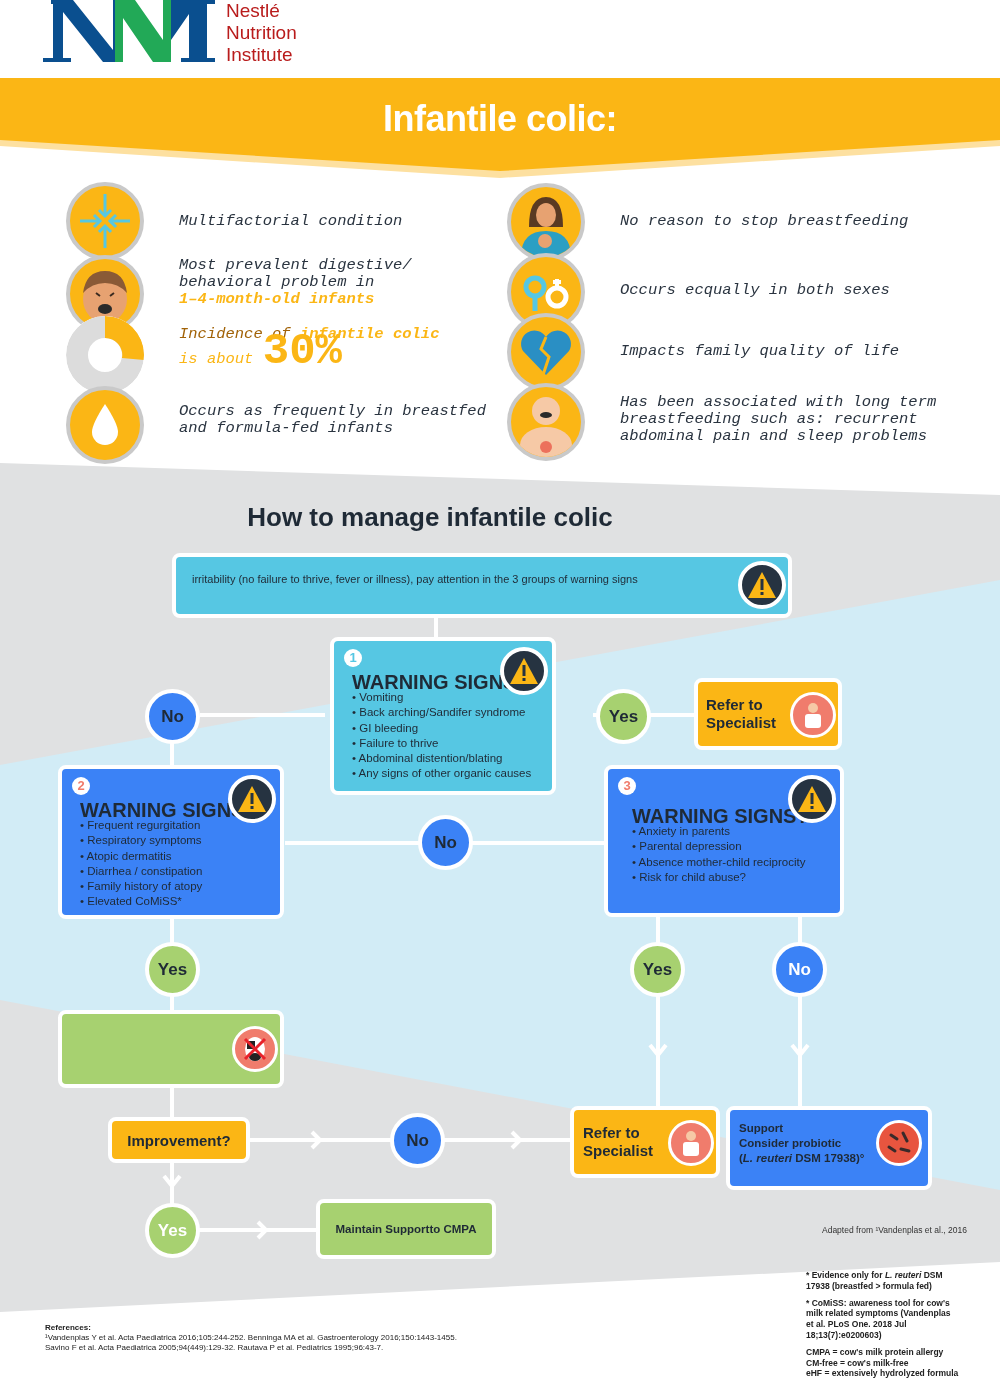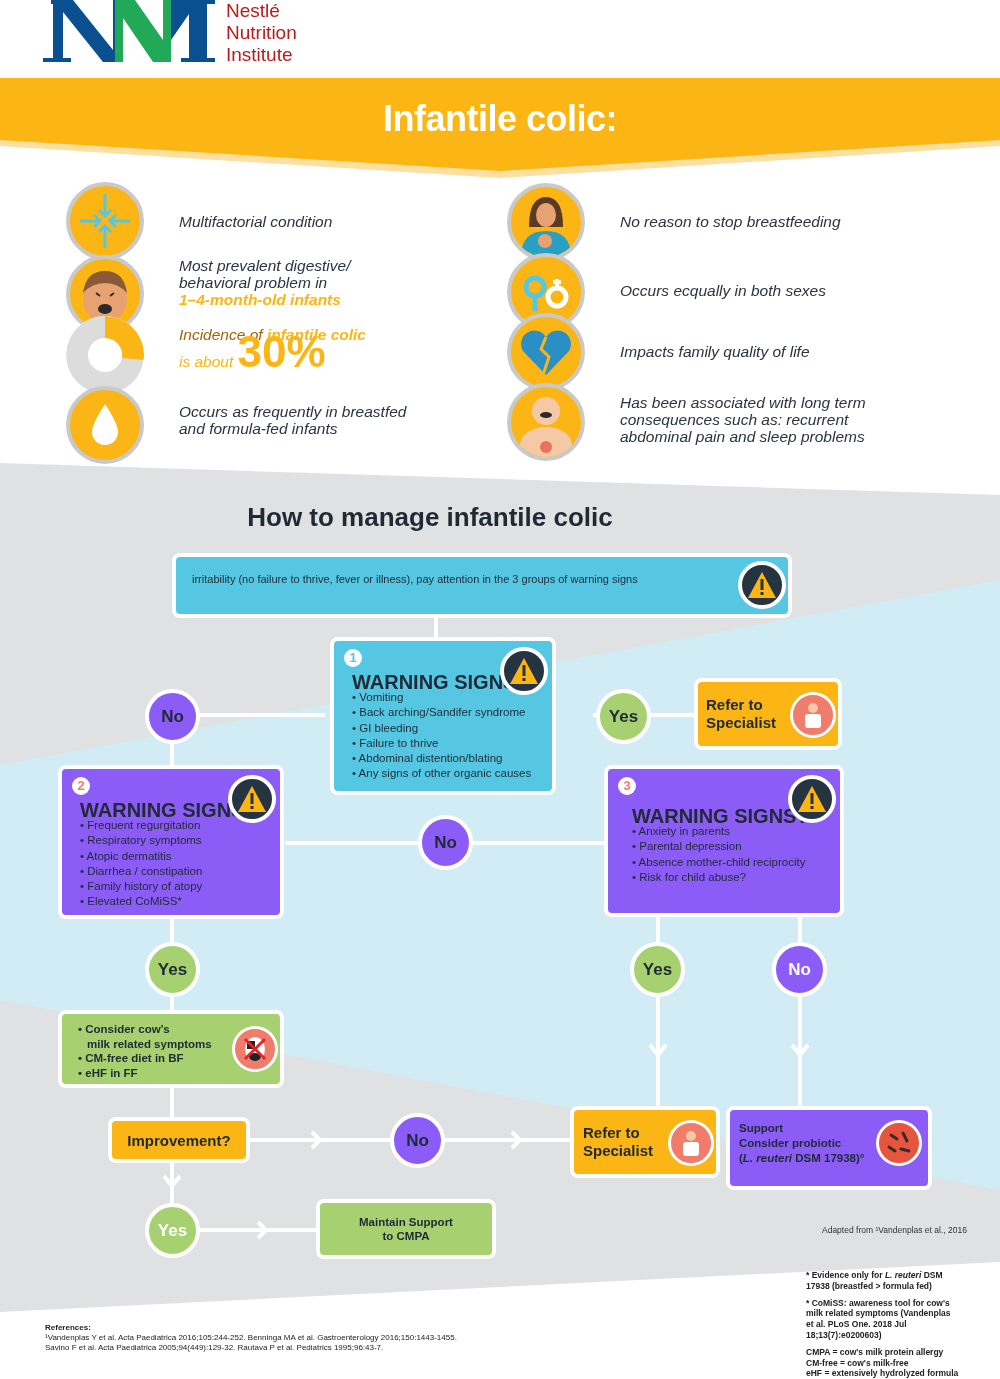--- a/index.html
+++ b/index.html
@@ -10,31 +10,31 @@
   
   .logo { left: 28px; top: 0; width: 260px; height: 72px; }
   .logo-mark { position: absolute; left: 15px; top: 0; width: 172px; height: 62px; }
   .logo-text { position: absolute; left: 198px; top: 0; font-size: 19px; line-height: 22px; color: #b91c1c; }
 
   .banner { left: 0; top: 78px; width: 1000px; height: 100px; }
   .banner-title { position: absolute; left: 0; top: 20px; width: 1000px; text-align: center; color: #fff; font-weight: bold; font-size: 36px; letter-spacing: -0.5px; }
 
   
   .fact-icon { position: absolute; width: 78px; height: 78px; border-radius: 50%; background: #fbb615; border: 4px solid #c9c9c9; overflow: hidden; }
-  .fact-text { position: absolute; font-style: italic; font-size: 15.5px; line-height: 17px; color: #2a3440; }
+  .fact-text { position: absolute; font-style: italic; font-size: 15.5px; line-height: 17px; color: #2a3440; font-family: Liberation Mono, monospace; }
   .hl { color: #fbb615; font-weight: bold; }
   .big30 { color: #fbb615; font-weight: bold; font-size: 44px; font-style: normal; }
 
   
   .bg-svg { position: absolute; left: 0; top: 0; }
   .section-title { left: 0; top: 502px; width: 860px; text-align: center; font-weight: bold; font-size: 26px; color: #1f2a36; }
 
   .box { position: absolute; border: 4px solid #fff; border-radius: 8px; }
   .blue { background: #56c7e3; }
-  .coral { background: #8b5cf6; }
+  .coral { background: #3b82f6; }
   .yellow { background: #fbb615; }
   .green { background: #a7d170; }
 
   .circle { position: absolute; border-radius: 50%; border: 4px solid #fff; display: flex; align-items: center; justify-content: center; font-weight: bold; font-size: 17px; color: #1f2a36; }
 
   .warn-icon { position: absolute; width: 48px; height: 48px; border-radius: 50%; background: #263341; border: 4px solid #fff; display: flex; align-items: center; justify-content: center; }
 
   .num { position: absolute; width: 18px; height: 18px; border-radius: 50%; background: #fff; font-weight: bold; font-size: 13px; text-align: center; line-height: 18px; }
   .ws-title { position: absolute; font-weight: bold; font-size: 20px; color: #1f2a36; }
   .ws-list { position: absolute; list-style: none; font-size: 11.5px; line-height: 15.3px; color: #1f2a36; }
@@ -151,21 +151,21 @@
 <div class="fact-icon" style="left:507px;top:383px">
   <svg width="70" height="70" viewBox="0 0 70 70">
     <ellipse cx="35" cy="58" rx="26" ry="18" fill="#f6c9a6"></ellipse>
     <circle cx="35" cy="24" r="14" fill="#f6c9a6"></circle>
     <ellipse cx="35" cy="28" rx="6" ry="3" fill="#2a2a2a"></ellipse>
     <circle cx="35" cy="60" r="6" fill="#e84c3d" opacity="0.7"></circle>
   </svg>
 </div>
 <div class="fact-text" style="left:620px;top:394px">
   <div>Has been associated with long term</div>
-  <div>consequences such as: recurrent</div>
+  <div>breastfeeding such as: recurrent</div>
   <div>abdominal pain and sleep problems</div>
 </div>
 
 <svg class="bg-svg" width="1000" height="1379" style="top:0;z-index:0">
   <polygon points="0,463 1000,495 1000,1262 0,1312" fill="#e0e1e2"></polygon>
   <polygon points="0,765 1000,580 1000,1190 0,1000" fill="#d2ecf6"></polygon>
 
   <g stroke="#fff" stroke-width="4" fill="none">
     <line x1="436" y1="618" x2="436" y2="640"></line>
     <line x1="200" y1="715" x2="325" y2="715"></line>
@@ -283,26 +283,20 @@
     <li>Absence mother-child reciprocity</li>
     <li>Risk for child abuse?</li>
   </ul>
 </div>
 
 <div class="circle green" style="left:145px;top:942px;width:55px;height:55px;z-index:2">Yes</div>
 <div class="circle green" style="left:630px;top:942px;width:55px;height:55px;z-index:2">Yes</div>
 <div class="circle coral" style="left:772px;top:942px;width:55px;height:55px;z-index:2;color:#fff">No</div>
 
 <div class="box green" style="left:58px;top:1010px;width:226px;height:78px;z-index:1">
-  <div class="abs" style="left:16px;top:8px;font-weight:bold;font-size:11.5px;line-height:14.5px">
-    <div>• <span>Consider cow's</span></div>
-    <div style="padding-left:9px">milk related symptoms</div>
-    <div>• <span>CM-free diet in BF</span></div>
-    <div>• <span>eHF in FF</span></div>
-  </div>
   <div class="doc-icon" style="left:170px;top:12px">
     <svg width="40" height="40" viewBox="0 0 40 40">
         <ellipse cx="20" cy="20" rx="10" ry="12" fill="#fff"></ellipse>
         <rect x="12" y="12" width="8" height="8" fill="#222"></rect>
         <ellipse cx="20" cy="28" rx="6" ry="4" fill="#222"></ellipse>
         <line x1="10" y1="10" x2="30" y2="30" stroke="#e8222b" stroke-width="3"></line>
         <line x1="30" y1="10" x2="10" y2="30" stroke="#e8222b" stroke-width="3"></line>
       </svg>
   </div>
 </div>
@@ -337,21 +331,21 @@
           <line x1="24" y1="10" x2="28" y2="18"></line>
           <line x1="10" y1="24" x2="16" y2="28"></line>
           <line x1="22" y1="26" x2="30" y2="28"></line>
         </g>
       </svg>
   </div>
 </div>
 
 <div class="circle green" style="left:145px;top:1203px;width:55px;height:55px;z-index:2;color:#fff">Yes</div>
 
-<div class="box green" style="left:316px;top:1199px;width:180px;height:60px;z-index:1;display:flex;flex-direction:column;align-items:center;justify-content:center;font-weight:bold;font-size:11.5px;line-height:14px">
+<div class="box green" style="left:316px;top:1199px;width:180px;height:60px;z-index:1;display:flex;flex-direction:row;align-items:center;justify-content:center;font-weight:bold;font-size:11.5px;line-height:14px">
   <div>Maintain Support</div>
   <div>to CMPA</div>
 </div>
 
 <div class="abs small" style="left:822px;top:1225px;z-index:1;font-size:8.5px;color:#333">Adapted from ¹Vandenplas et al., 2016</div>
 
 <div class="abs" style="left:806px;top:1270px;width:190px;font-weight:bold;font-size:8.5px;line-height:10.8px;color:#222">
   <div><span>* Evidence only for </span><i>L. reuteri</i><span> DSM</span></div>
   <div>17938 (breastfed &gt; formula fed)</div>
   <div style="height:6px"></div>

